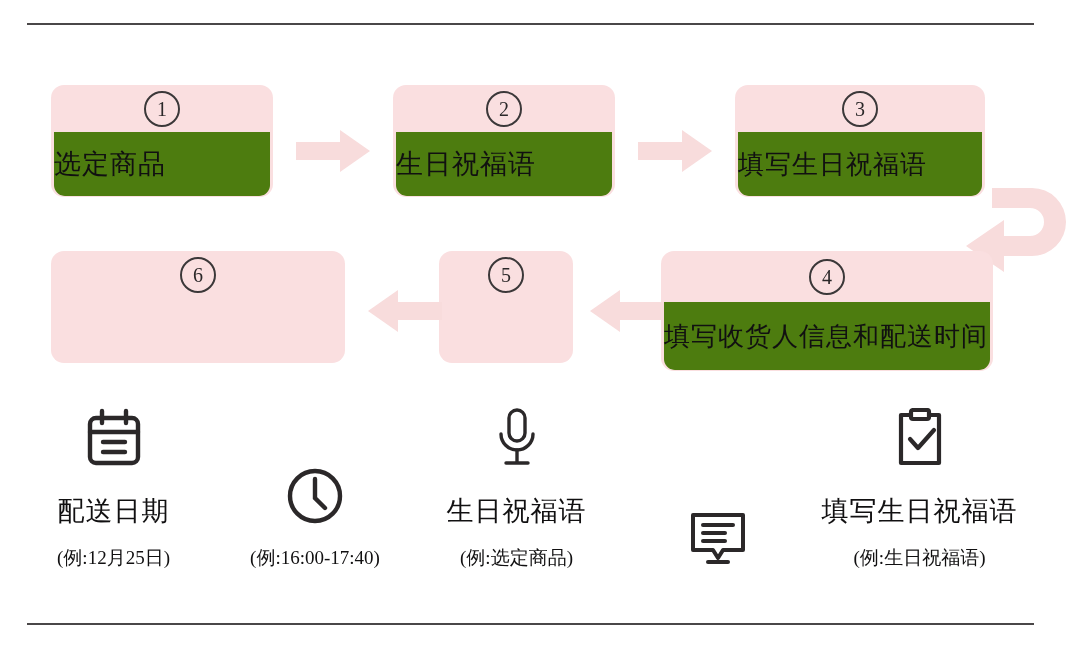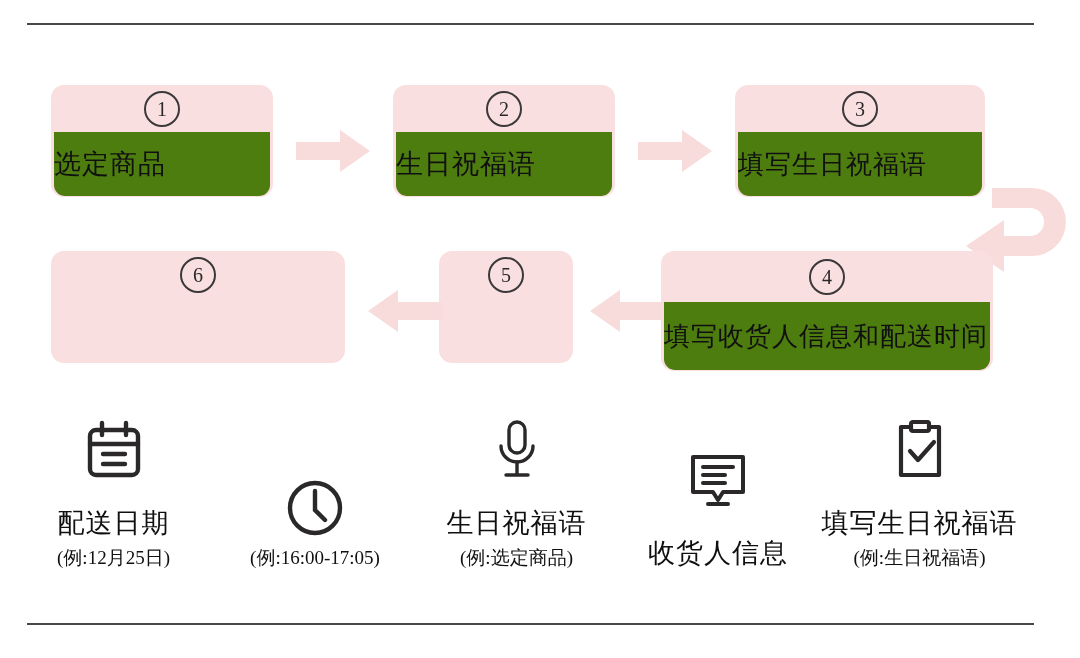--- a/index.html
+++ b/index.html
@@ -128,21 +128,21 @@
   }
   .icon-title {
     margin-top: 22px;
     font-size: 27px;
     letter-spacing: 1px;
     color: #111011;
     white-space: nowrap;
     font-family: "Liberation Serif", "DejaVu Serif", serif;
   }
   .icon-example {
-    margin-top: 4px;
+    margin-top: 16px;
     font-size: 19px;
     color: #111011;
     white-space: nowrap;
     font-family: "Liberation Serif", "DejaVu Serif", serif;
   }
 </style>
 </head>
 <body>
 
 <div class="page">
@@ -259,21 +259,21 @@
 
     <div class="icon-cell">
       <div class="icon-glyph">
         <svg width="60" height="60" viewBox="0 0 60 60">
           <g fill="none" stroke="#2b2829" stroke-width="4.4" stroke-linecap="round">
             <circle cx="30" cy="30" r="25"></circle>
             <path d="M30 13 L30 32 L40 42"></path>
           </g>
         </svg>
       </div>
-      <div class="icon-example">(例:16:00-17:05)</div>
+      <div class="icon-example">(例:16:00-17:40)</div>
     </div>
 
     <div class="icon-cell">
       <div class="icon-glyph">
         <svg width="46" height="62" viewBox="0 0 46 62">
           <g fill="none" stroke="#2b2829" stroke-width="3.4" stroke-linecap="round" stroke-linejoin="round">
             <rect x="15" y="3" width="16" height="31" rx="8"></rect>
             <path d="M7 27 A16 16 0 0 0 39 27"></path>
             <path d="M23 43 L23 55"></path>
             <path d="M12 56 L34 56"></path>
@@ -289,21 +289,20 @@
         <svg width="58" height="56" viewBox="0 0 58 56">
           <g fill="none" stroke="#2b2829" stroke-width="4" stroke-linecap="round" stroke-linejoin="round">
             <path d="M4 5 L54 5 L54 40 L34 40 L29 48 L24 40 L4 40 Z"></path>
             <path d="M14 15 L44 15"></path>
             <path d="M14 23 L36 23"></path>
             <path d="M14 31 L36 31"></path>
             <path d="M19 52 L39 52"></path>
           </g>
         </svg>
       </div>
-      <div class="icon-title">收货人信息</div>
     </div>
 
     <div class="icon-cell">
       <div class="icon-glyph">
         <svg width="52" height="60" viewBox="0 0 52 60">
           <g fill="none" stroke="#2b2829" stroke-width="4.2" stroke-linecap="round" stroke-linejoin="round">
             <path d="M17 7 L7 7 L7 55 L45 55 L45 7 L35 7"></path>
             <rect x="17" y="2" width="18" height="9" rx="2"></rect>
             <path d="M16 31 L24 40 L40 22"></path>
           </g>

